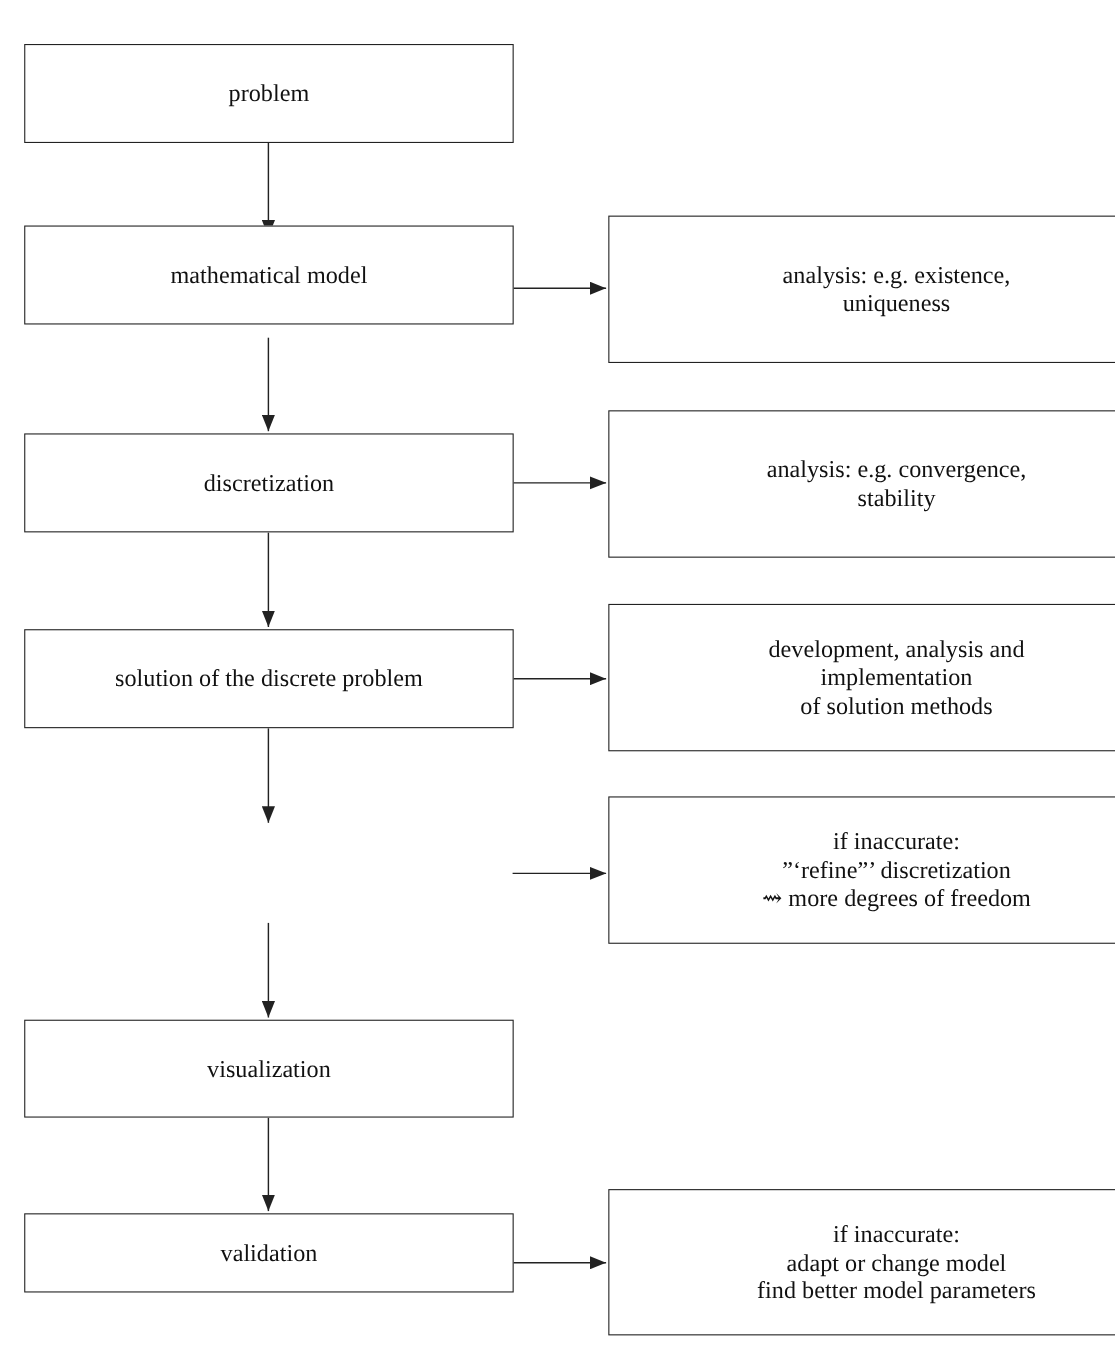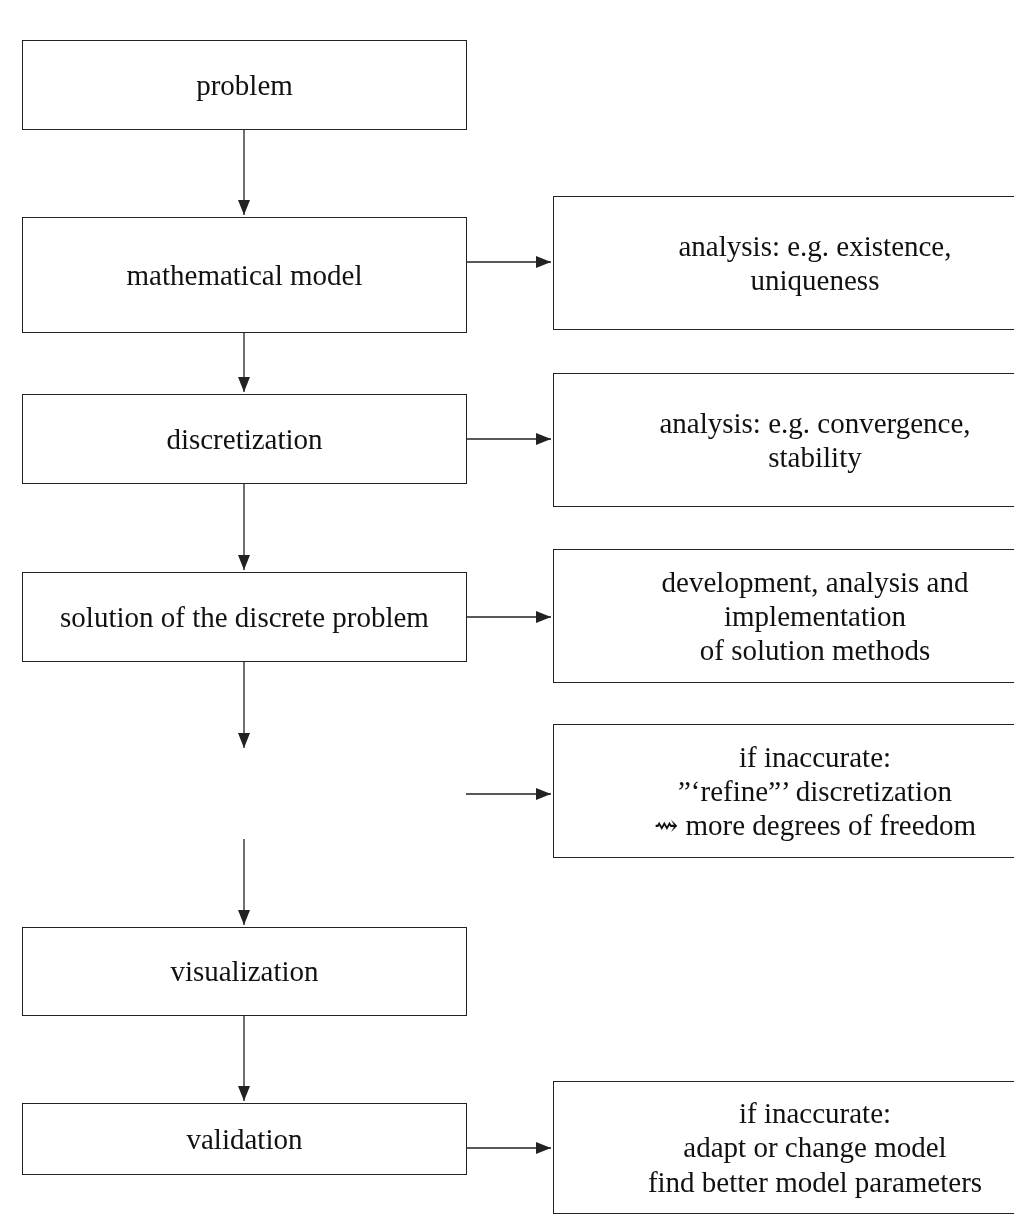--- a/index.html
+++ b/index.html
@@ -30,21 +30,21 @@
   .box {
     position: absolute;
     box-sizing: border-box;
     border: 1.5px solid #222222;
     background: #ffffff;
     display: flex;
     flex-direction: column;
     align-items: center;
     justify-content: center;
     text-align: left;
-    font-size: 29px;
+    font-size: 22px;
     line-height: 1.18;
   }
   .box.main { left: 22px; width: 445px; }
   .box.side { left: 553px; width: 524px; }
   .ln { display: block; white-space: nowrap; }
 </style>
 </head>
 <body>
 
 <div class="canvas">
@@ -66,21 +66,21 @@
     <line x1="466" y1="262" x2="551" y2="262" marker-end="url(#ah)"></line>
     <line x1="466" y1="439" x2="551" y2="439" marker-end="url(#ah)"></line>
     <line x1="466" y1="617" x2="551" y2="617" marker-end="url(#ah)"></line>
     <line x1="466" y1="794" x2="551" y2="794" marker-end="url(#ah)"></line>
     <line x1="466" y1="1148" x2="551" y2="1148" marker-end="url(#ah)"></line>
   </svg>
 
   <div class="box main" style="top:40px;height:90px">
     <span class="ln">problem</span>
   </div>
-  <div class="box main" style="top:217px;height:116px">
+  <div class="box main" style="top:205px;height:90px">
     <span class="ln">mathematical model</span>
   </div>
   <div class="box main" style="top:394px;height:90px">
     <span class="ln">discretization</span>
   </div>
   <div class="box main" style="top:572px;height:90px">
     <span class="ln">solution of the discrete problem</span>
   </div>
   <div class="box main" style="top:927px;height:89px">
     <span class="ln">visualization</span>

